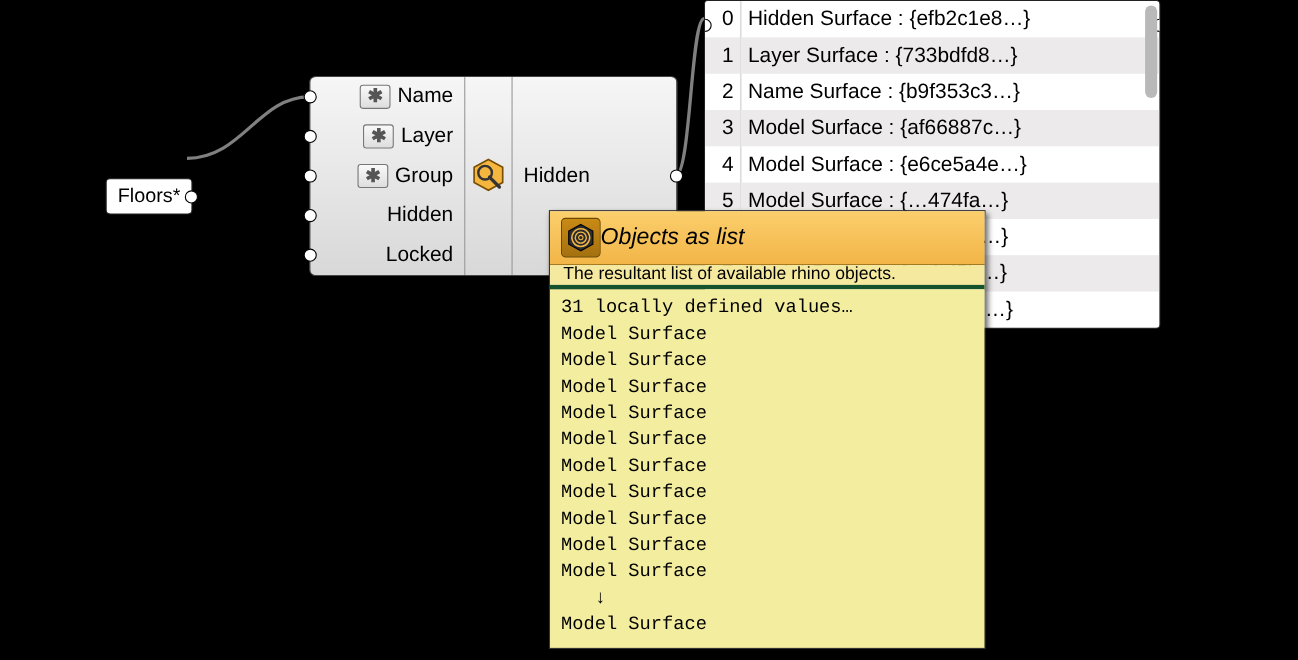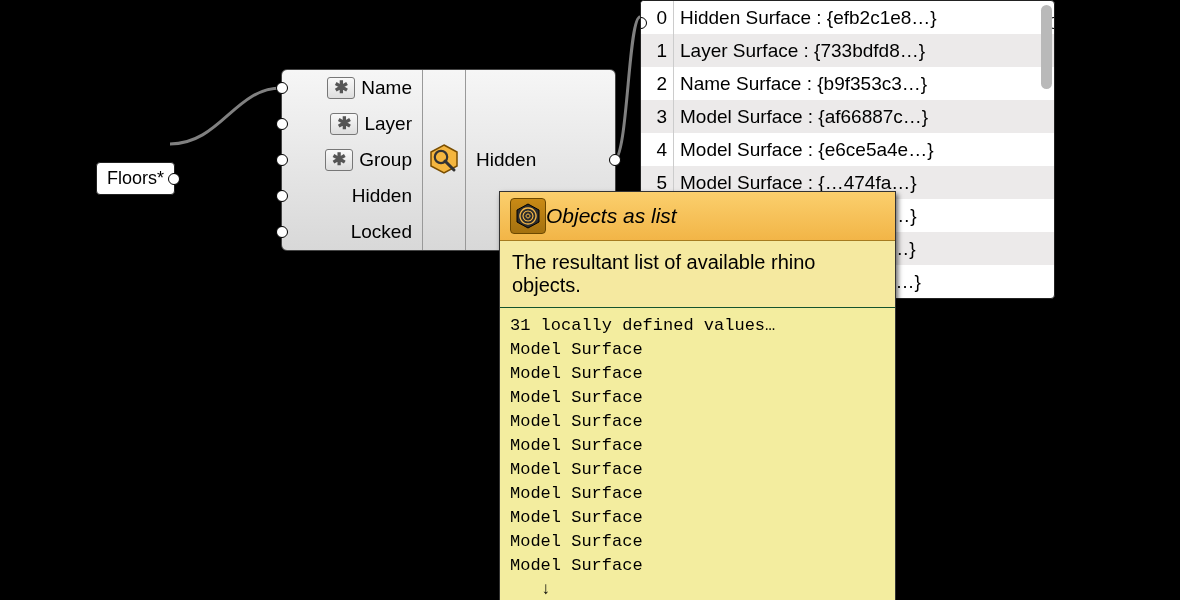--- a/index.html
+++ b/index.html
@@ -222,23 +222,23 @@
   }
   .tooltip .tt-head .icon-wrap {
     width:34px;height:34px;
     background:linear-gradient(#c98a15,#a47110);
     border:1px solid #6c4800;
     border-radius:4px;
     display:flex;align-items:center;justify-content:center;
   }
   .tooltip .tt-desc {
     background:#f5e9a0;
-    padding:10px 12px;
-    border-bottom:1px solid #14532d;
-    font-size:20px;
+    padding:0 12px;
+    border-bottom:4px solid #14532d;
+    font-size:16px;
   }
   .tooltip .tt-body {
     background:#f3ed9f;
     padding:6px 10px 8px 10px;
     font-family:"Courier New",monospace;
     font-size:17px;
     line-height:24px;
     white-space:pre;
   }
 

